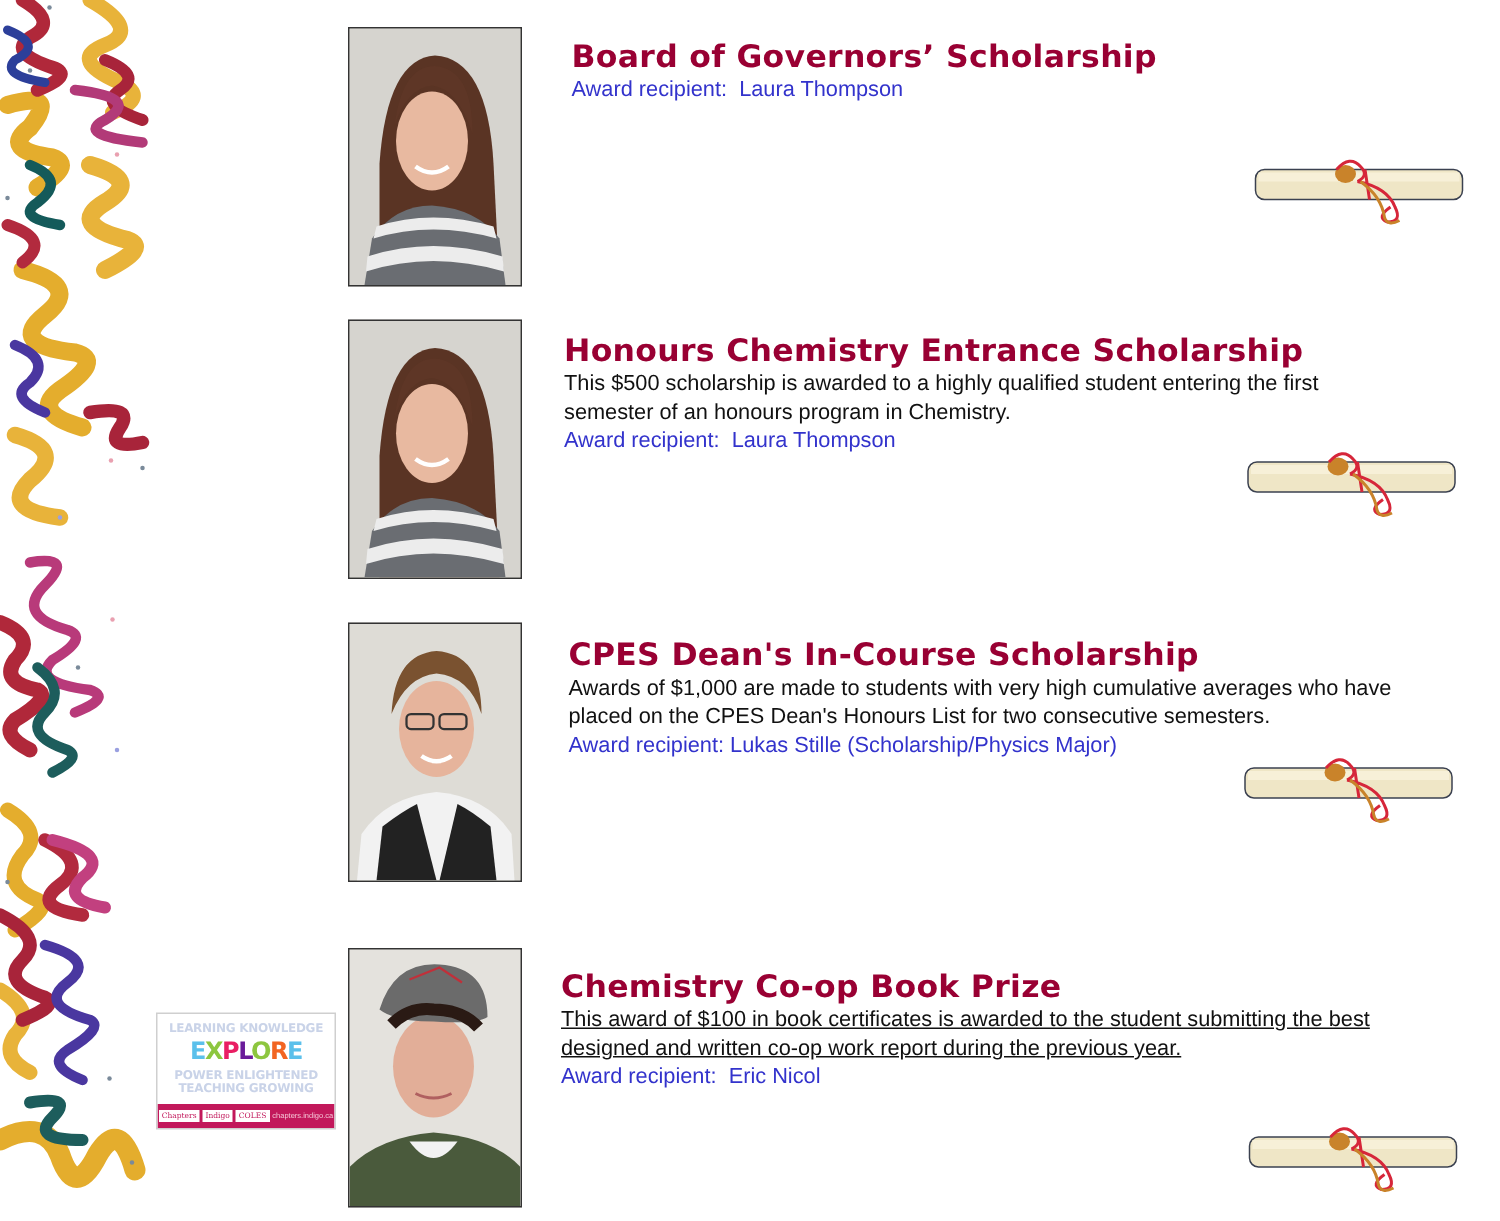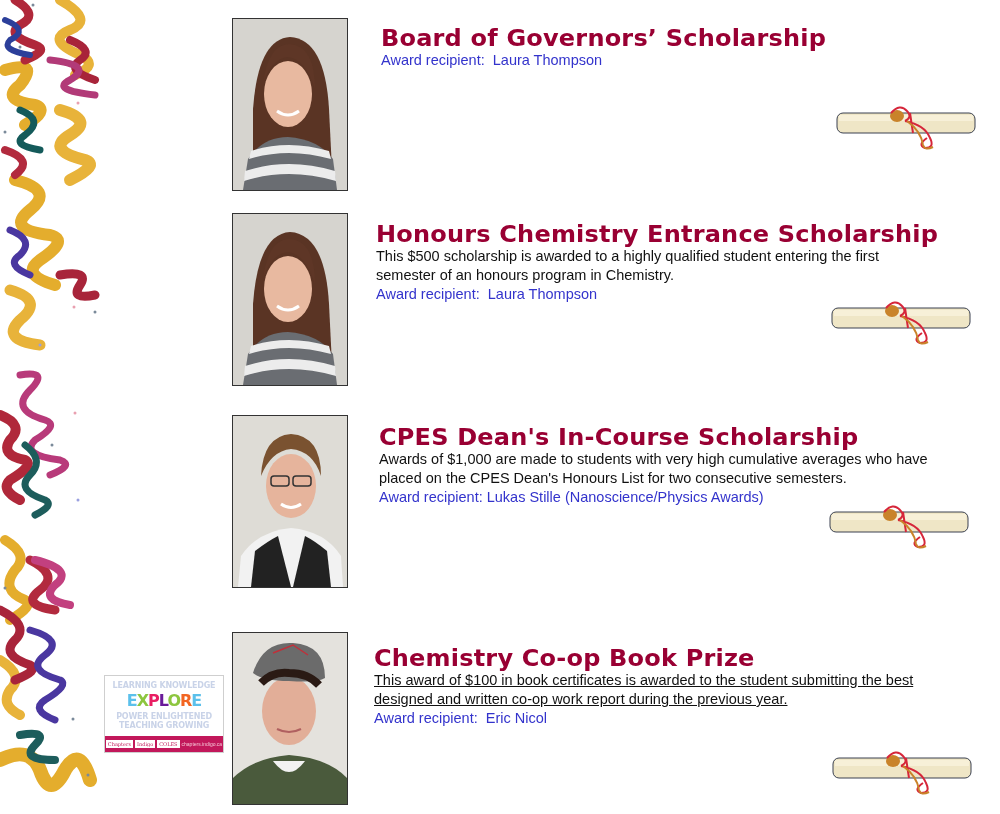--- a/index.html
+++ b/index.html
@@ -11,21 +11,21 @@
   .ribbon-border svg { display: block; }
 
   
   .photo { position: absolute; left: 232px; width: 114px; height: 171px;
            border: 1px solid #333; background: #d9d7d2; overflow: hidden; }
   .photo svg { display: block; width: 100%; height: 100%; }
 
   
   .award { position: absolute; }
   .award-title { font-family: "DejaVu Sans", sans-serif; font-weight: bold; color: #990033;
-                 font-size: 24px; line-height: 26px; letter-spacing: 0.2px; white-space: nowrap;
+                 font-size: 21px; line-height: 26px; letter-spacing: 0.2px; white-space: nowrap;
                  transform: scaleY(0.98); transform-origin: left top; }
   .award-desc { color: #111; font-size: 14.5px; line-height: 19px; margin-top: 0px; }
   .award-recipient { color: #3333cc; font-size: 14.5px; line-height: 19px; white-space: pre; }
 
   
   .scroll { position: absolute; width: 145px; height: 50px; }
   .scroll svg { display: block; }
 
   
   .explore-logo { position: absolute; left: 104px; top: 675px; width: 118px; height: 76px;
@@ -173,21 +173,21 @@
     <rect x="60" y="60" width="18" height="10" rx="3" fill="none" stroke="#333" stroke-width="1.5"></rect>
     <path d="M48 88 Q58 95 68 88" stroke="#fff" stroke-width="3" fill="none"></path>
     <path d="M5 171 L8 140 Q25 115 58 112 Q92 115 108 140 L110 171 Z" fill="#f2f2f2"></path>
     <path d="M18 171 L22 135 Q35 125 45 120 L58 171 Z" fill="#222"></path>
     <path d="M98 171 L94 135 Q82 125 72 120 L60 171 Z" fill="#222"></path>
   </svg>
 </div>
 <div class="award" style="left:379px; top:424px;">
   <div class="award-title">CPES Dean's In-Course Scholarship</div>
   <div class="award-desc" style="width:580px;">Awards of $1,000 are made to students with very high cumulative averages who have placed on the CPES Dean's Honours List for two consecutive semesters.</div>
-  <div class="award-recipient">Award recipient: Lukas Stille (Nanoscience/Physics Awards)</div>
+  <div class="award-recipient">Award recipient: Lukas Stille (Scholarship/Physics Major)</div>
 </div>
 <div class="scroll" style="left:828px; top:502px;">
   <svg width="145" height="50" viewBox="0 0 145 50">
     <rect x="2" y="10" width="138" height="20" rx="6" fill="#efe6c6" stroke="#3b4150" stroke-width="1"></rect>
     <rect x="4" y="12" width="134" height="6" fill="#f7f0d8"></rect>
     <ellipse cx="62" cy="13" rx="7" ry="6" fill="#c9832a"></ellipse>
     <path d="M56 10 Q65 0 72 8 Q78 14 70 18" stroke="#d6263a" stroke-width="2" fill="none"></path>
     <path d="M75 10 L78 30 M70 18 Q90 22 95 35 Q100 45 90 45 Q82 42 92 35" stroke="#d6263a" stroke-width="2" fill="none"></path>
     <path d="M72 18 Q86 28 88 42 Q90 48 98 44" stroke="#c9832a" stroke-width="2" fill="none"></path>
   </svg>

